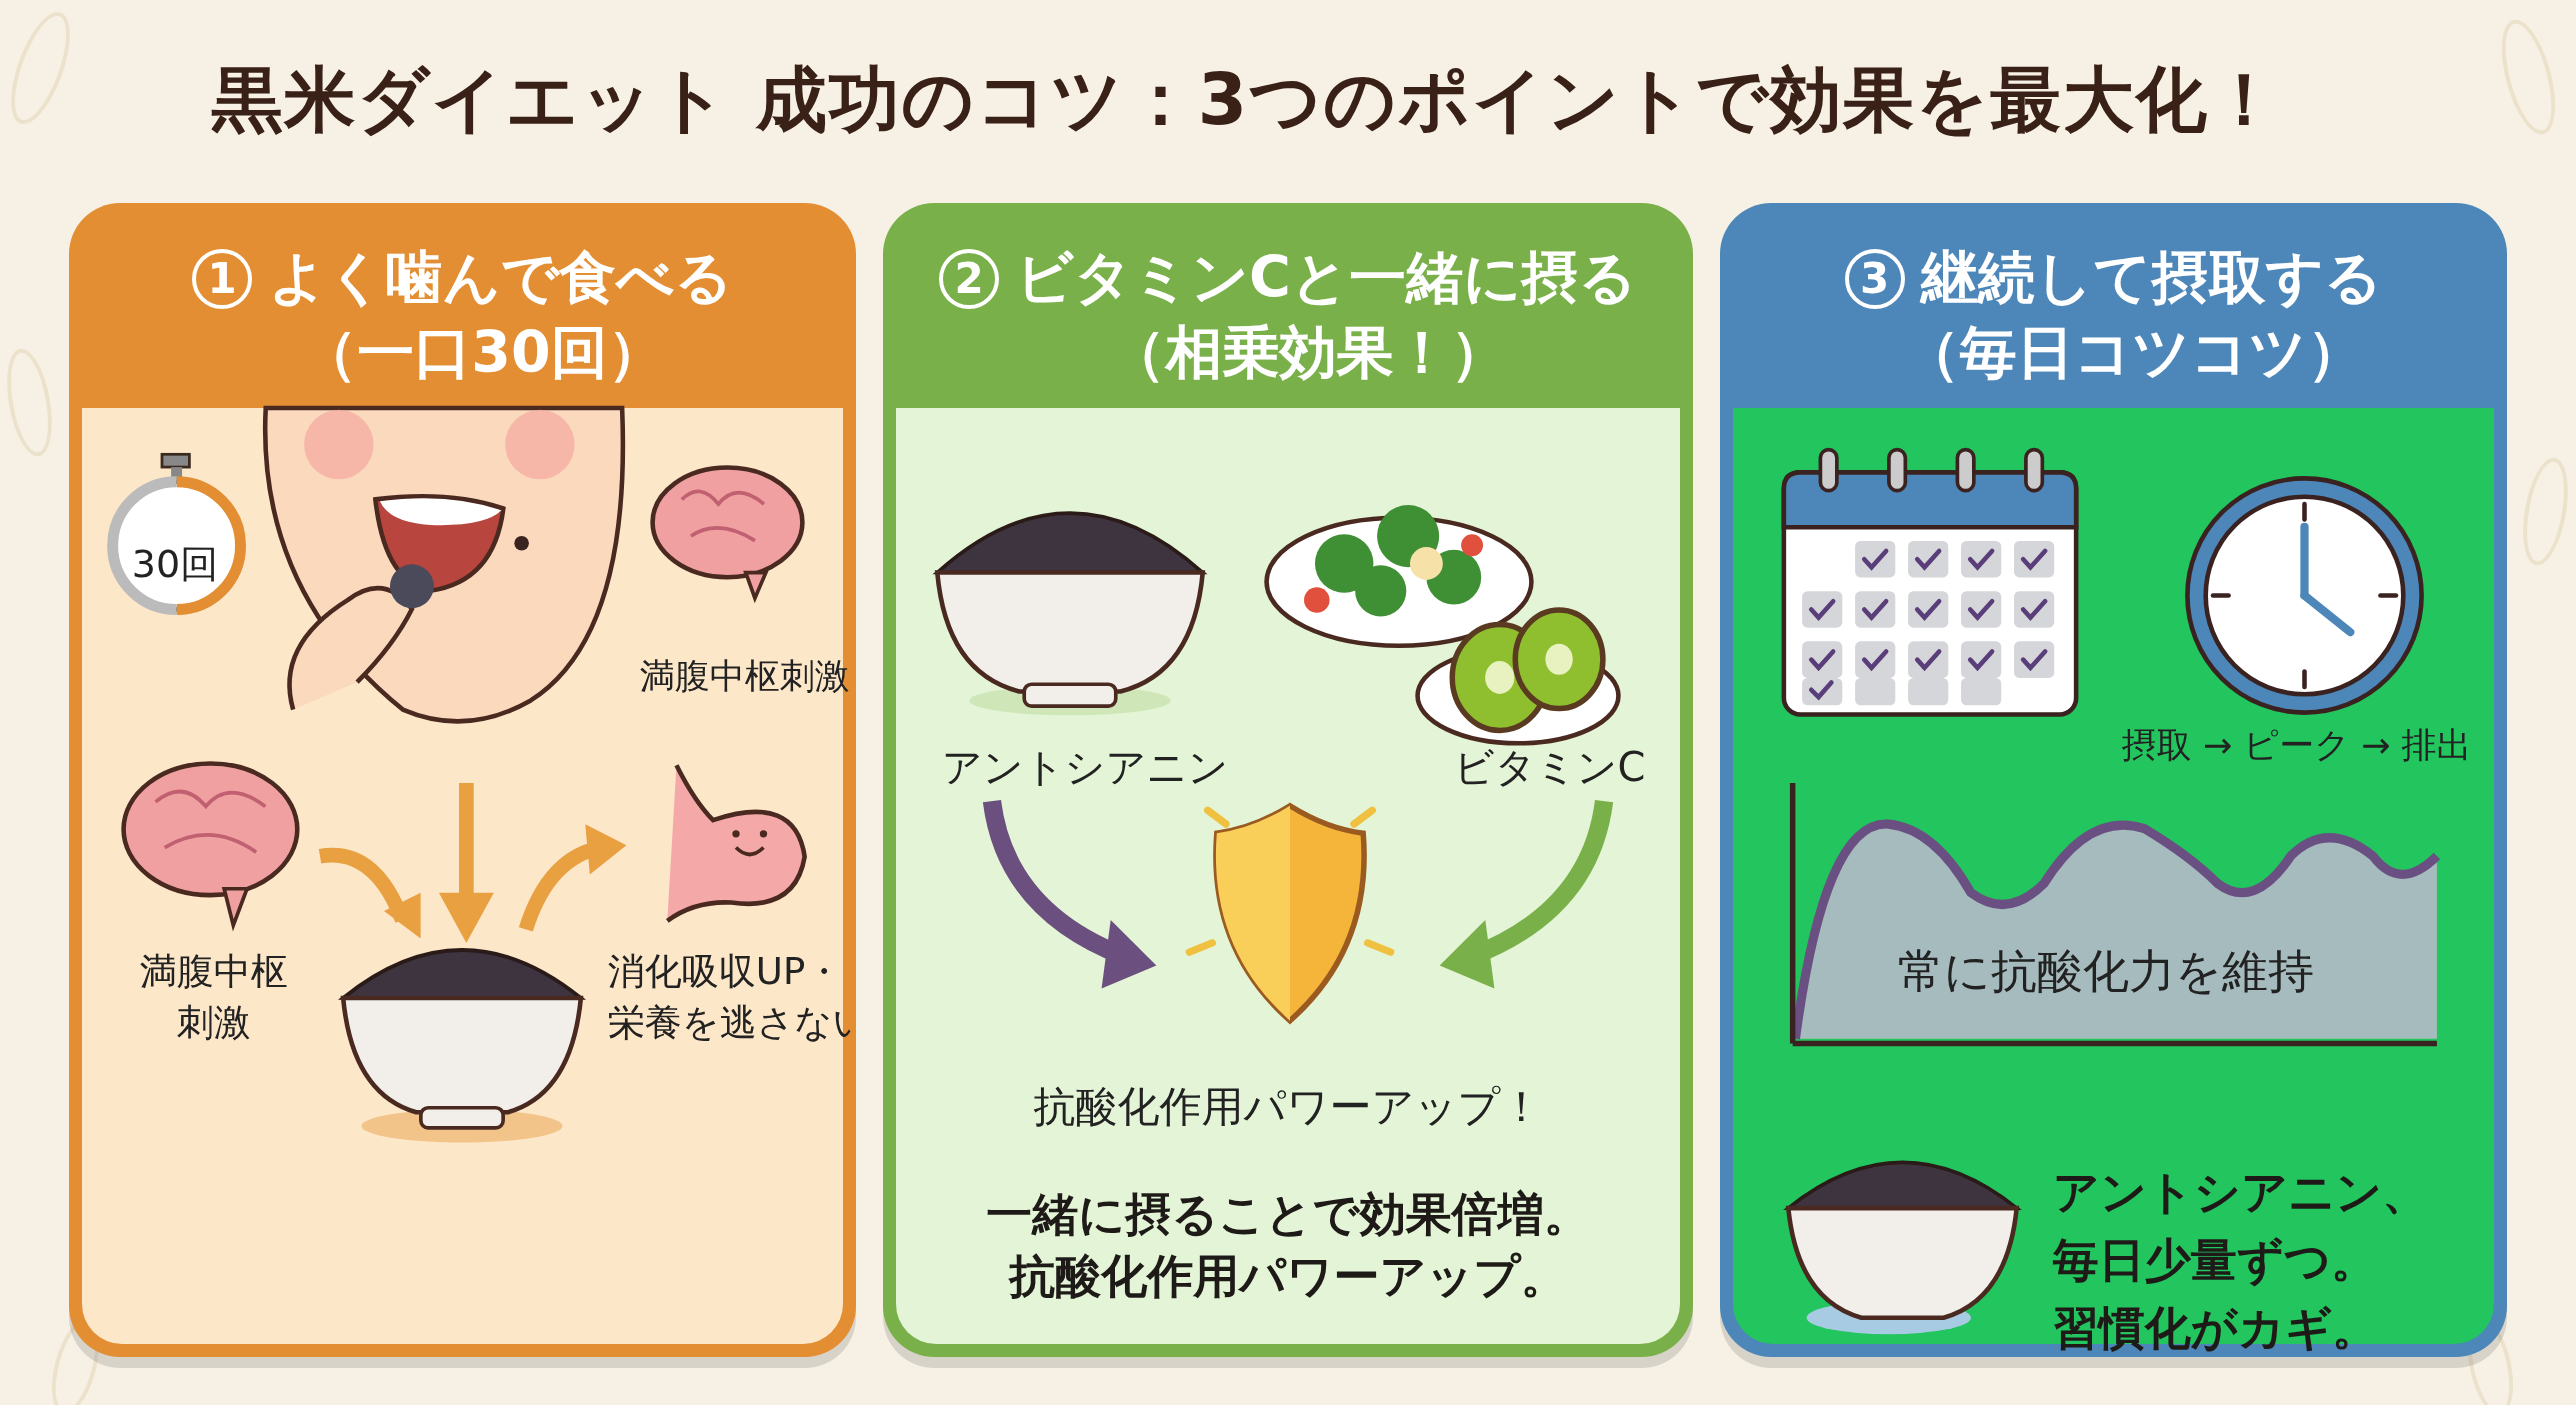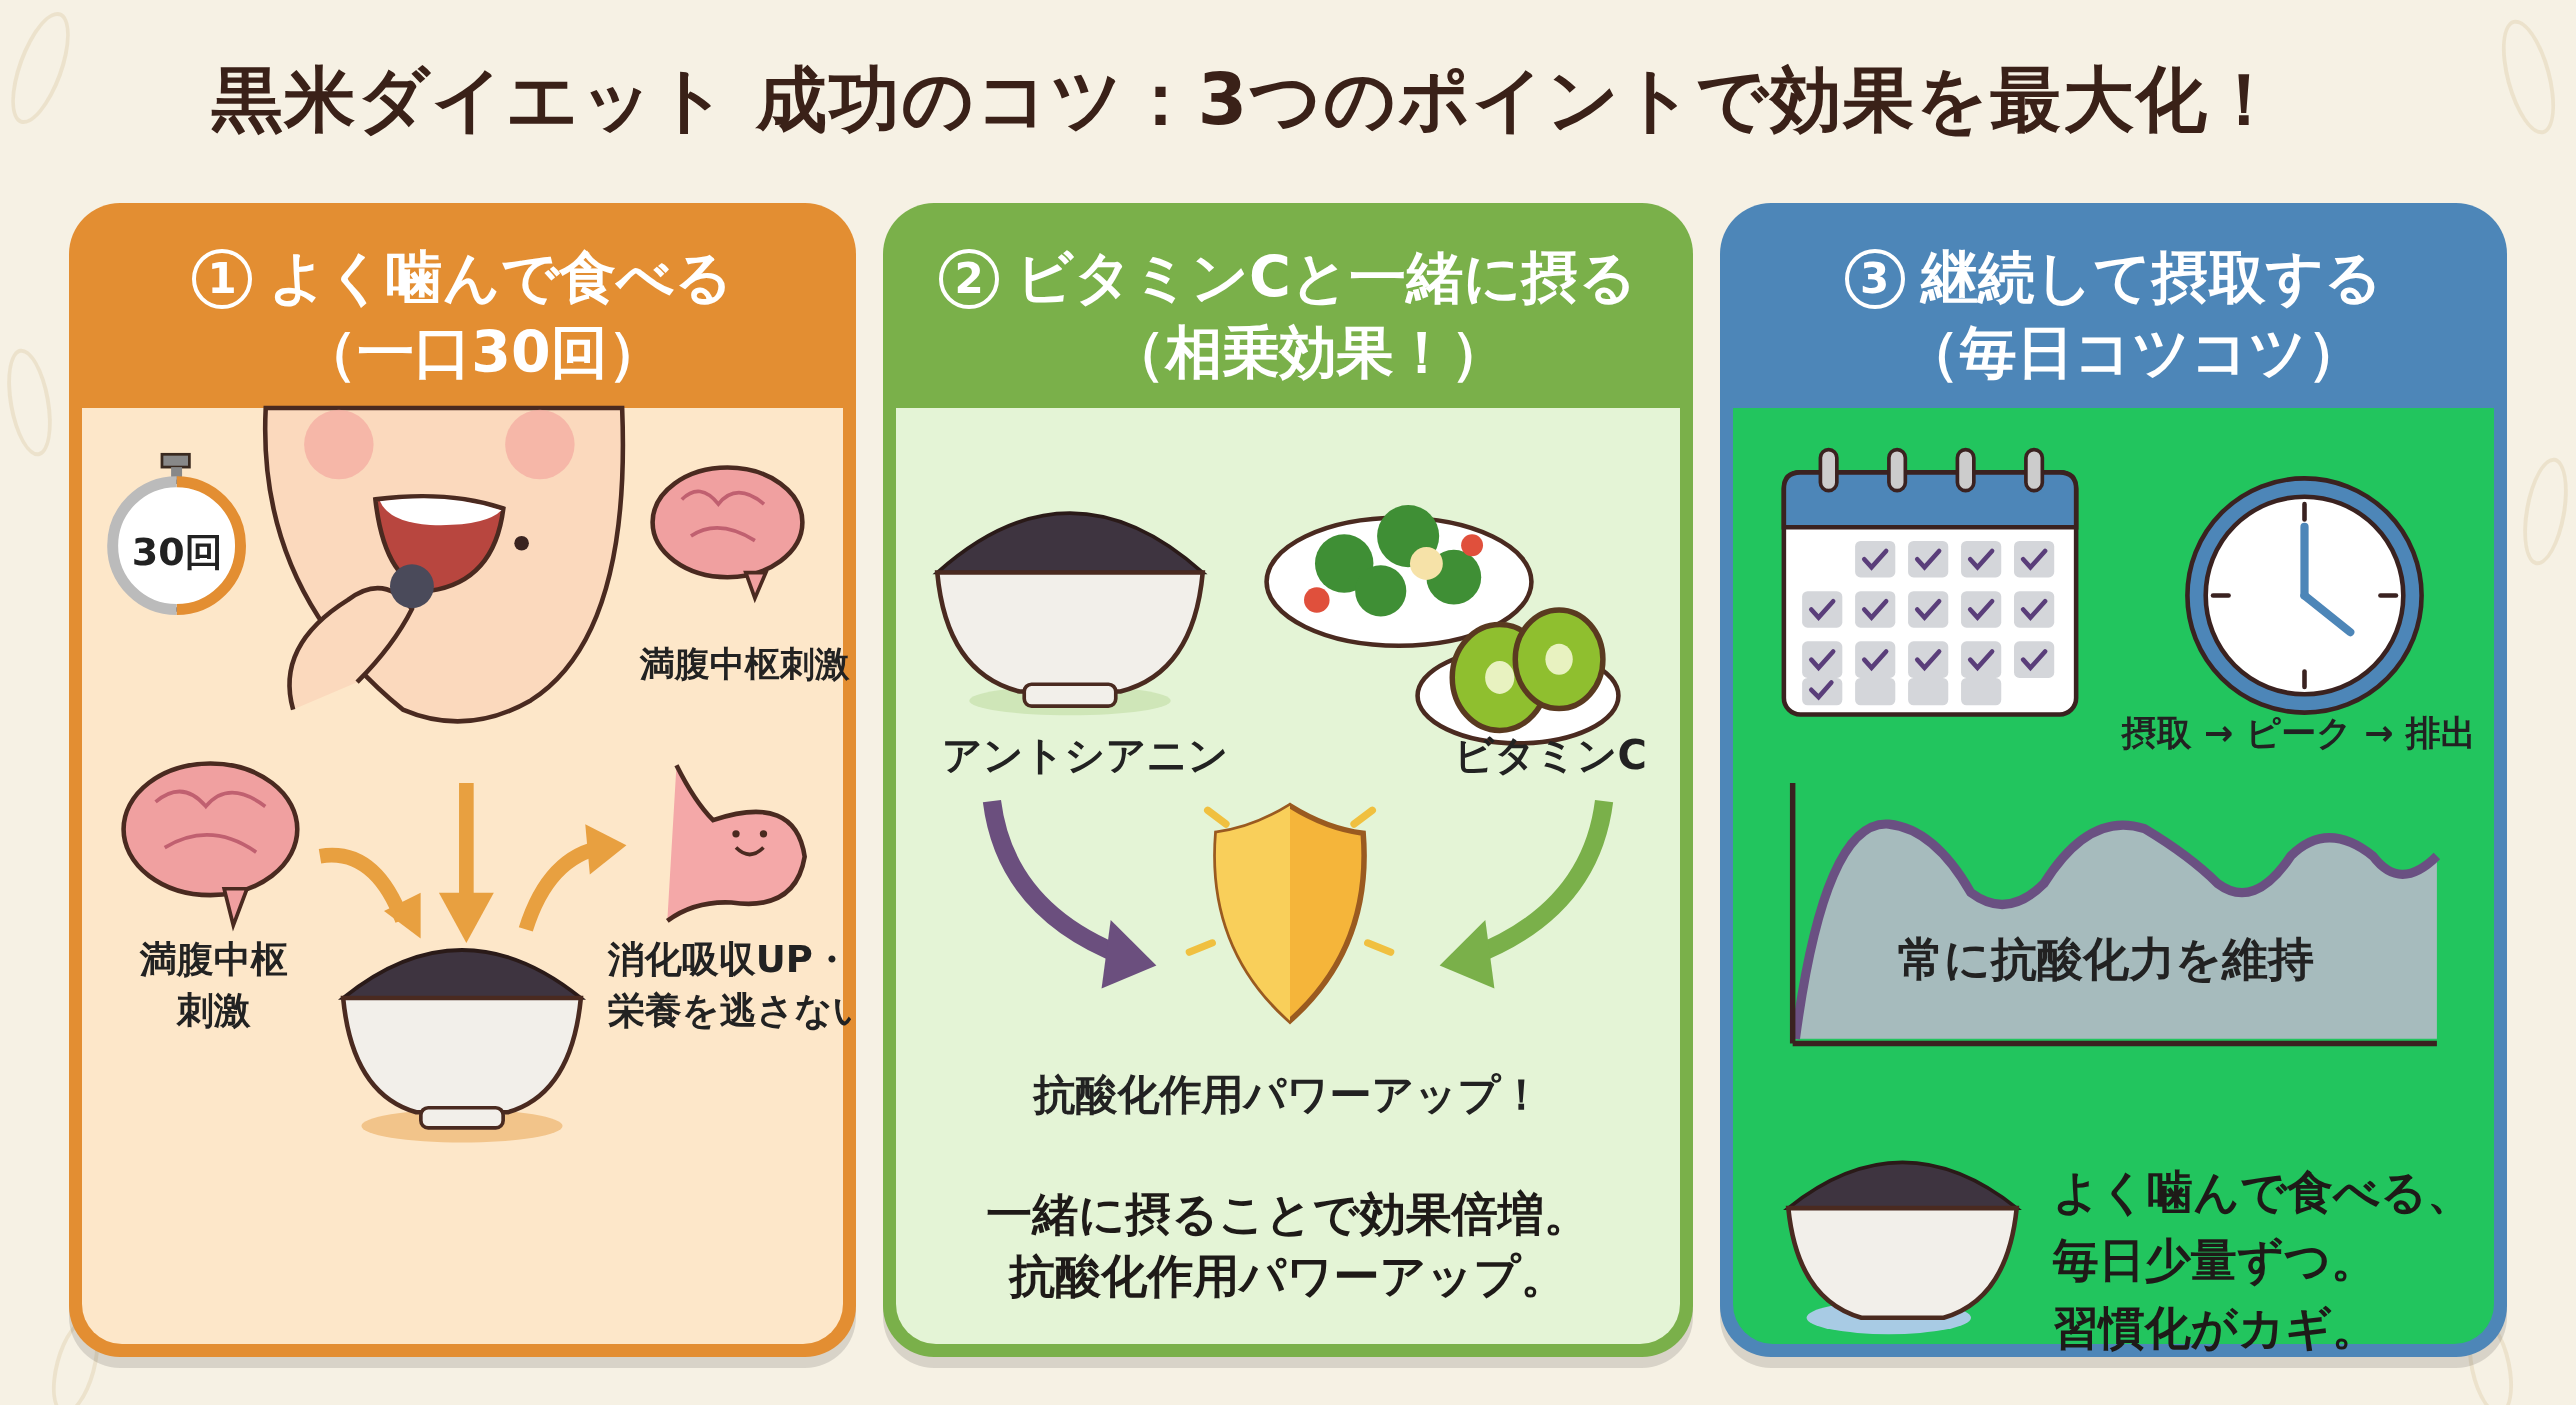--- a/index.html
+++ b/index.html
@@ -11,21 +11,21 @@
   .head .l1{position:absolute;left:0;right:0;top:37px;font-size:57px;display:flex;justify-content:center;align-items:center;gap:16.5px;}
   .head .l2{position:absolute;left:0;right:0;top:112px;font-size:57px;padding-left:40px;}
   .num{display:inline-flex;width:60px;height:60px;border:4.6px solid #fff;border-radius:50%;align-items:center;justify-content:center;font-size:42px;box-sizing:border-box;}
   .body{position:absolute;left:12.8px;right:12.8px;top:205px;bottom:12.8px;border-radius:0 0 40px 40px;}
   .p1{left:69px;width:787px;background:#e38e32;}
   .p1 .body{background:#fde7c9;}
   .p2{left:883px;width:810px;background:#7ab04a;}
   .p2 .body{background:#e4f4d6;}
   .p3{left:1720px;width:787px;background:#4d86b8;}
   .p3 .body{background:#22c55e;}
-  .lbl{position:absolute;font-size:35px;font-weight:bold;color:#222;white-space:nowrap;}
+  .lbl{position:absolute;font-size:35px;font-weight:normal;color:#222;white-space:nowrap;margin-top:12px;}
   .big{position:absolute;font-size:46px;font-weight:bold;color:#1e1a18;line-height:62px;text-align:center;}
   svg{position:absolute;overflow:visible;}
 </style>
 </head>
 <body>
 
 <div class="grain" style="left:18.3px;top:9.1px;width:37px;height:110px;transform:rotate(20deg)"></div>
 <div class="grain" style="left:9.1px;top:348px;width:33px;height:101px;transform:rotate(-10deg)"></div>
 <div class="grain" style="left:2506px;top:18.3px;width:37px;height:110px;transform:rotate(-15deg)"></div>
 <div class="grain" style="left:2525px;top:457px;width:33px;height:101px;transform:rotate(10deg)"></div>
@@ -244,19 +244,19 @@
       <line x1="5" y1="0" x2="5" y2="285" stroke="#3a2220" stroke-width="6"></line>
       <line x1="5" y1="285" x2="710" y2="285" stroke="#3a2220" stroke-width="6"></line>
     </svg>
     <div class="lbl" style="left:165px;top:521px;font-size:46px">常に抗酸化力を維持</div>
     <svg style="left:46px;top:727px" width="247" height="201" viewBox="0 0 270 220">
       <ellipse cx="120" cy="200" rx="90" ry="18" fill="#a8cbe4"></ellipse>
       <path d="M10 80 Q135 -20 260 80Z" fill="#3e3440" stroke="#2a1a18" stroke-width="4"></path>
       <path d="M10 80 Q20 180 90 200 L180 200 Q250 180 260 80Z" fill="#f2efea" stroke="#4a2a20" stroke-width="5"></path>
     </svg>
     <div class="big" style="left:320px;top:750px;text-align:left;line-height:68px;">
-      <div>よく噛んで食べる、</div>
+      <div>アントシアニン、</div>
       <div>毎日少量ずつ。</div>
       <div>習慣化がカギ。</div>
     </div>
   </div>
 </div>
 
 
 </body></html>

